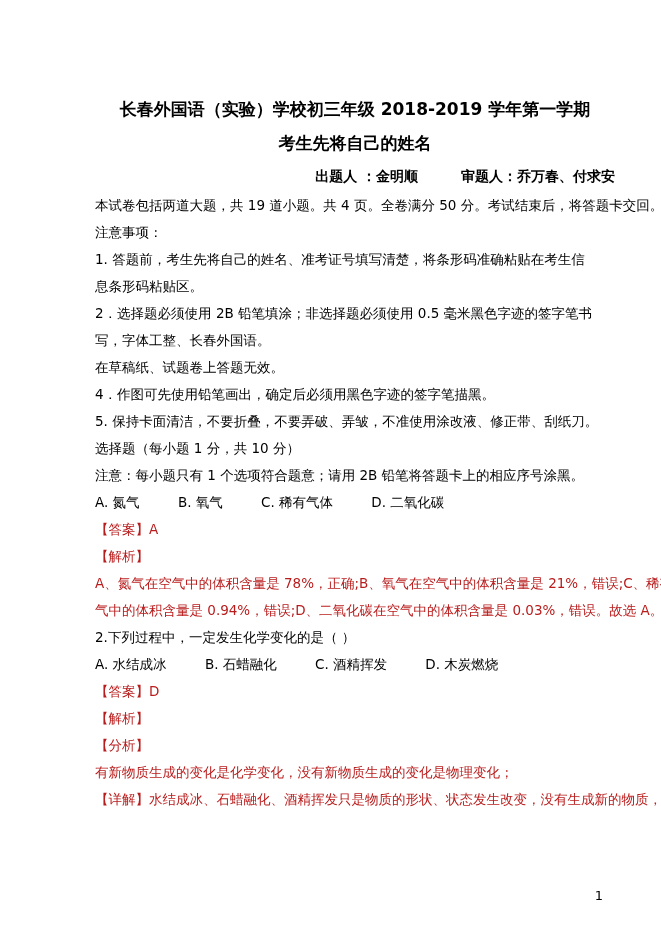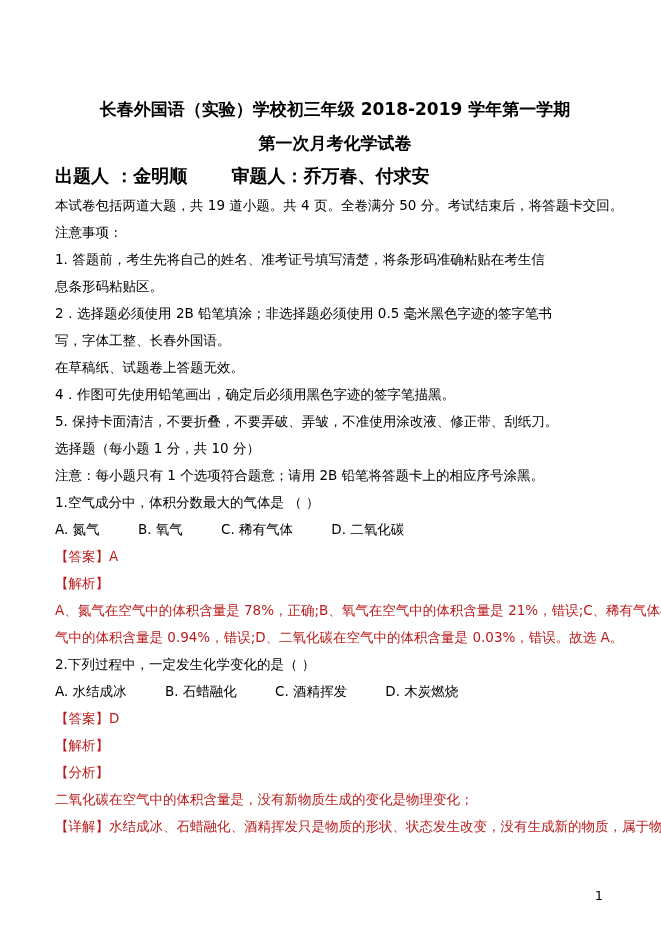--- a/index.html
+++ b/index.html
@@ -5,36 +5,38 @@
   * { margin: 0; padding: 0; box-sizing: border-box; }
   html, body { background: #ffffff; }
   .page {
     position: relative;
     width: 661px;
     height: 935px;
     background: #ffffff;
     font-family: "DejaVu Sans", "Liberation Sans", sans-serif;
     color: #000000;
     overflow: hidden;
+    padding-left: 40px;
   }
   .content {
     padding: 92px 46px 0 55px;
   }
   .title-line {
     text-align: center;
     font-weight: bold;
     font-size: 17px;
     line-height: 34px;
     white-space: nowrap;
   }
   .authors-line {
     font-weight: bold;
-    font-size: 18px;
+    font-size: 14px;
     line-height: 32px;
     white-space: nowrap;
+    text-align: right;
   }
   .authors-line .setter { margin-right: 38px; }
   .line {
     font-size: 13.5px;
     line-height: 27px;
     white-space: nowrap;
   }
   .b { font-weight: normal; }
   .red { color: #b91c1c; }
   .opts .opt { display: inline-block; margin-right: 34px; }
@@ -47,42 +49,41 @@
     color: #000000;
   }
 </style>
 </head>
 <body>
 
 <div class="page">
   <div class="content">
 
     <div class="title-line">长春外国语（实验）学校初三年级 2018-2019 学年第一学期</div>
-    <div class="title-line">第一次月考化学试卷</div>
+    <div class="title-line">考生先将自己的姓名</div>
 
     <div class="authors-line">
       <span class="setter">出题人 ：金明顺</span>
       <span>审题人：乔万春、付求安</span>
     </div>
 
     <div class="line b">本试卷包括两道大题，共 19 道小题。共 4 页。全卷满分 50 分。考试结束后，将答题卡交回。</div>
     <div class="line b">注意事项：</div>
 
     <div class="line b">1. 答题前，考生先将自己的姓名、准考证号填写清楚，将条形码准确粘贴在考生信</div>
     <div class="line b">息条形码粘贴区。</div>
     <div class="line b">2．选择题必须使用 2B 铅笔填涂；非选择题必须使用 0.5 毫米黑色字迹的签字笔书</div>
     <div class="line b">写，字体工整、长春外国语。</div>
     <div class="line b">在草稿纸、试题卷上答题无效。</div>
     <div class="line b">4．作图可先使用铅笔画出，确定后必须用黑色字迹的签字笔描黑。</div>
     <div class="line b">5. 保持卡面清洁，不要折叠，不要弄破、弄皱，不准使用涂改液、修正带、刮纸刀。</div>
 
     <div class="line b">选择题（每小题 1 分，共 10 分）</div>
     <div class="line b">注意：每小题只有 1 个选项符合题意；请用 2B 铅笔将答题卡上的相应序号涂黑。</div>
 
-    <div class="line">1.空气成分中，体积分数最大的气体是 （      ）</div>
     <div class="line opts">
       <span class="opt">A. 氮气</span>
       <span class="opt">B. 氧气</span>
       <span class="opt">C. 稀有气体</span>
       <span class="opt">D. 二氧化碳</span>
     </div>
     <div class="line red">
       <span>【答案】</span><span>A</span>
     </div>
     <div class="line red">【解析】</div>
@@ -94,19 +95,19 @@
       <span class="opt">A. 水结成冰</span>
       <span class="opt">B. 石蜡融化</span>
       <span class="opt">C. 酒精挥发</span>
       <span class="opt">D. 木炭燃烧</span>
     </div>
     <div class="line red">
       <span>【答案】</span><span>D</span>
     </div>
     <div class="line red">【解析】</div>
     <div class="line red">【分析】</div>
-    <div class="line red">二氧化碳在空气中的体积含量是，没有新物质生成的变化是物理变化；</div>
+    <div class="line red">有新物质生成的变化是化学变化，没有新物质生成的变化是物理变化；</div>
     <div class="line red">【详解】水结成冰、石蜡融化、酒精挥发只是物质的形状、状态发生改变，没有生成新的物质，属于物理</div>
 
   </div>
 
   <div class="page-number">1</div>
 </div>
 
 </body></html>

